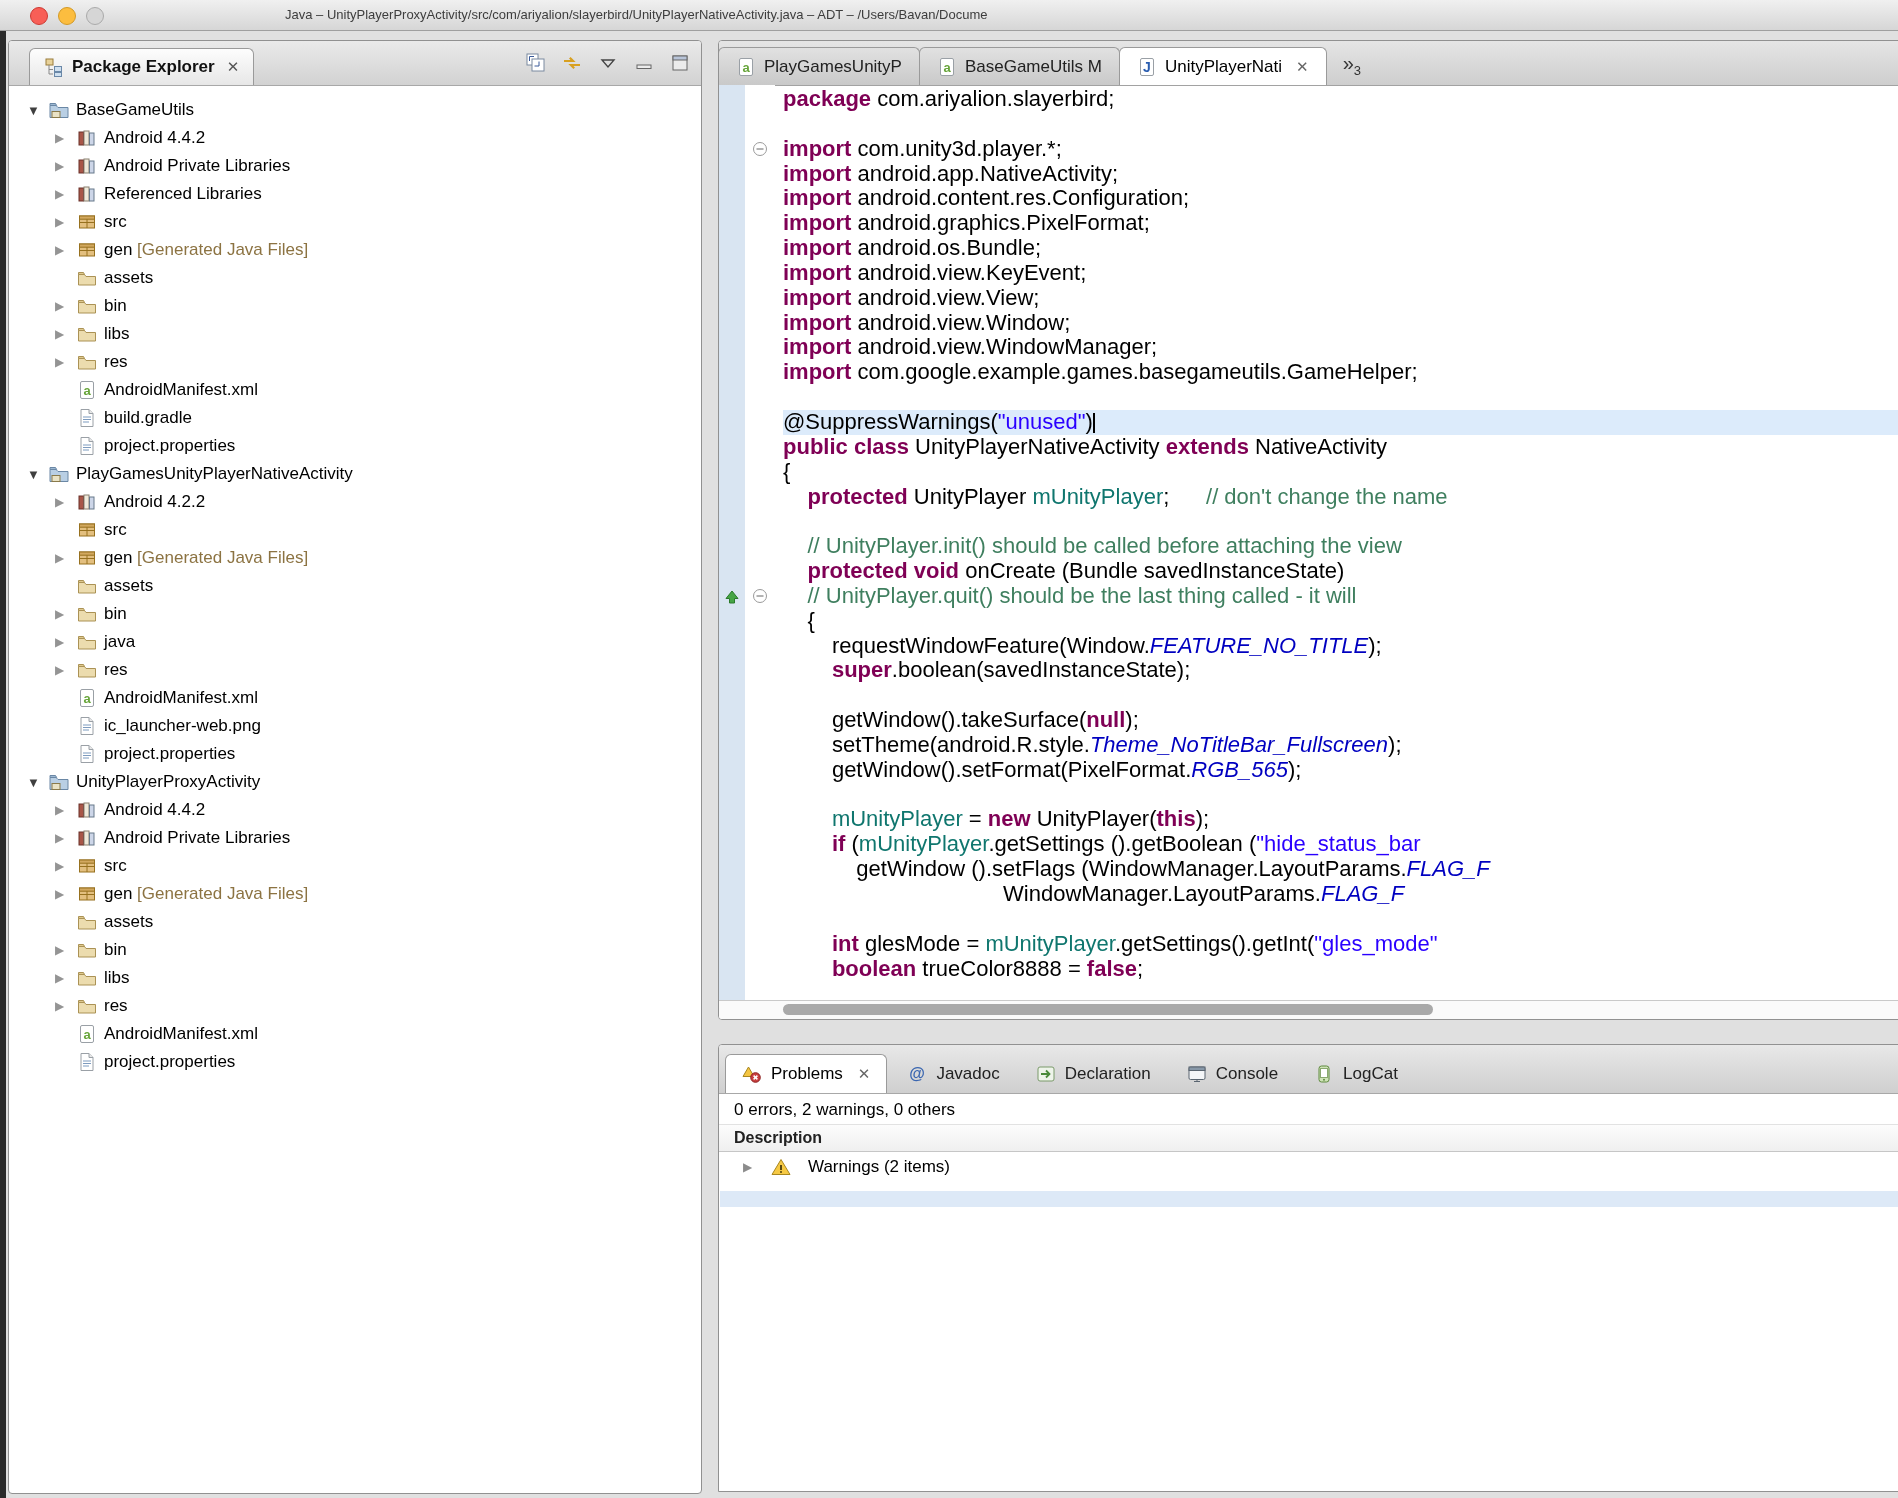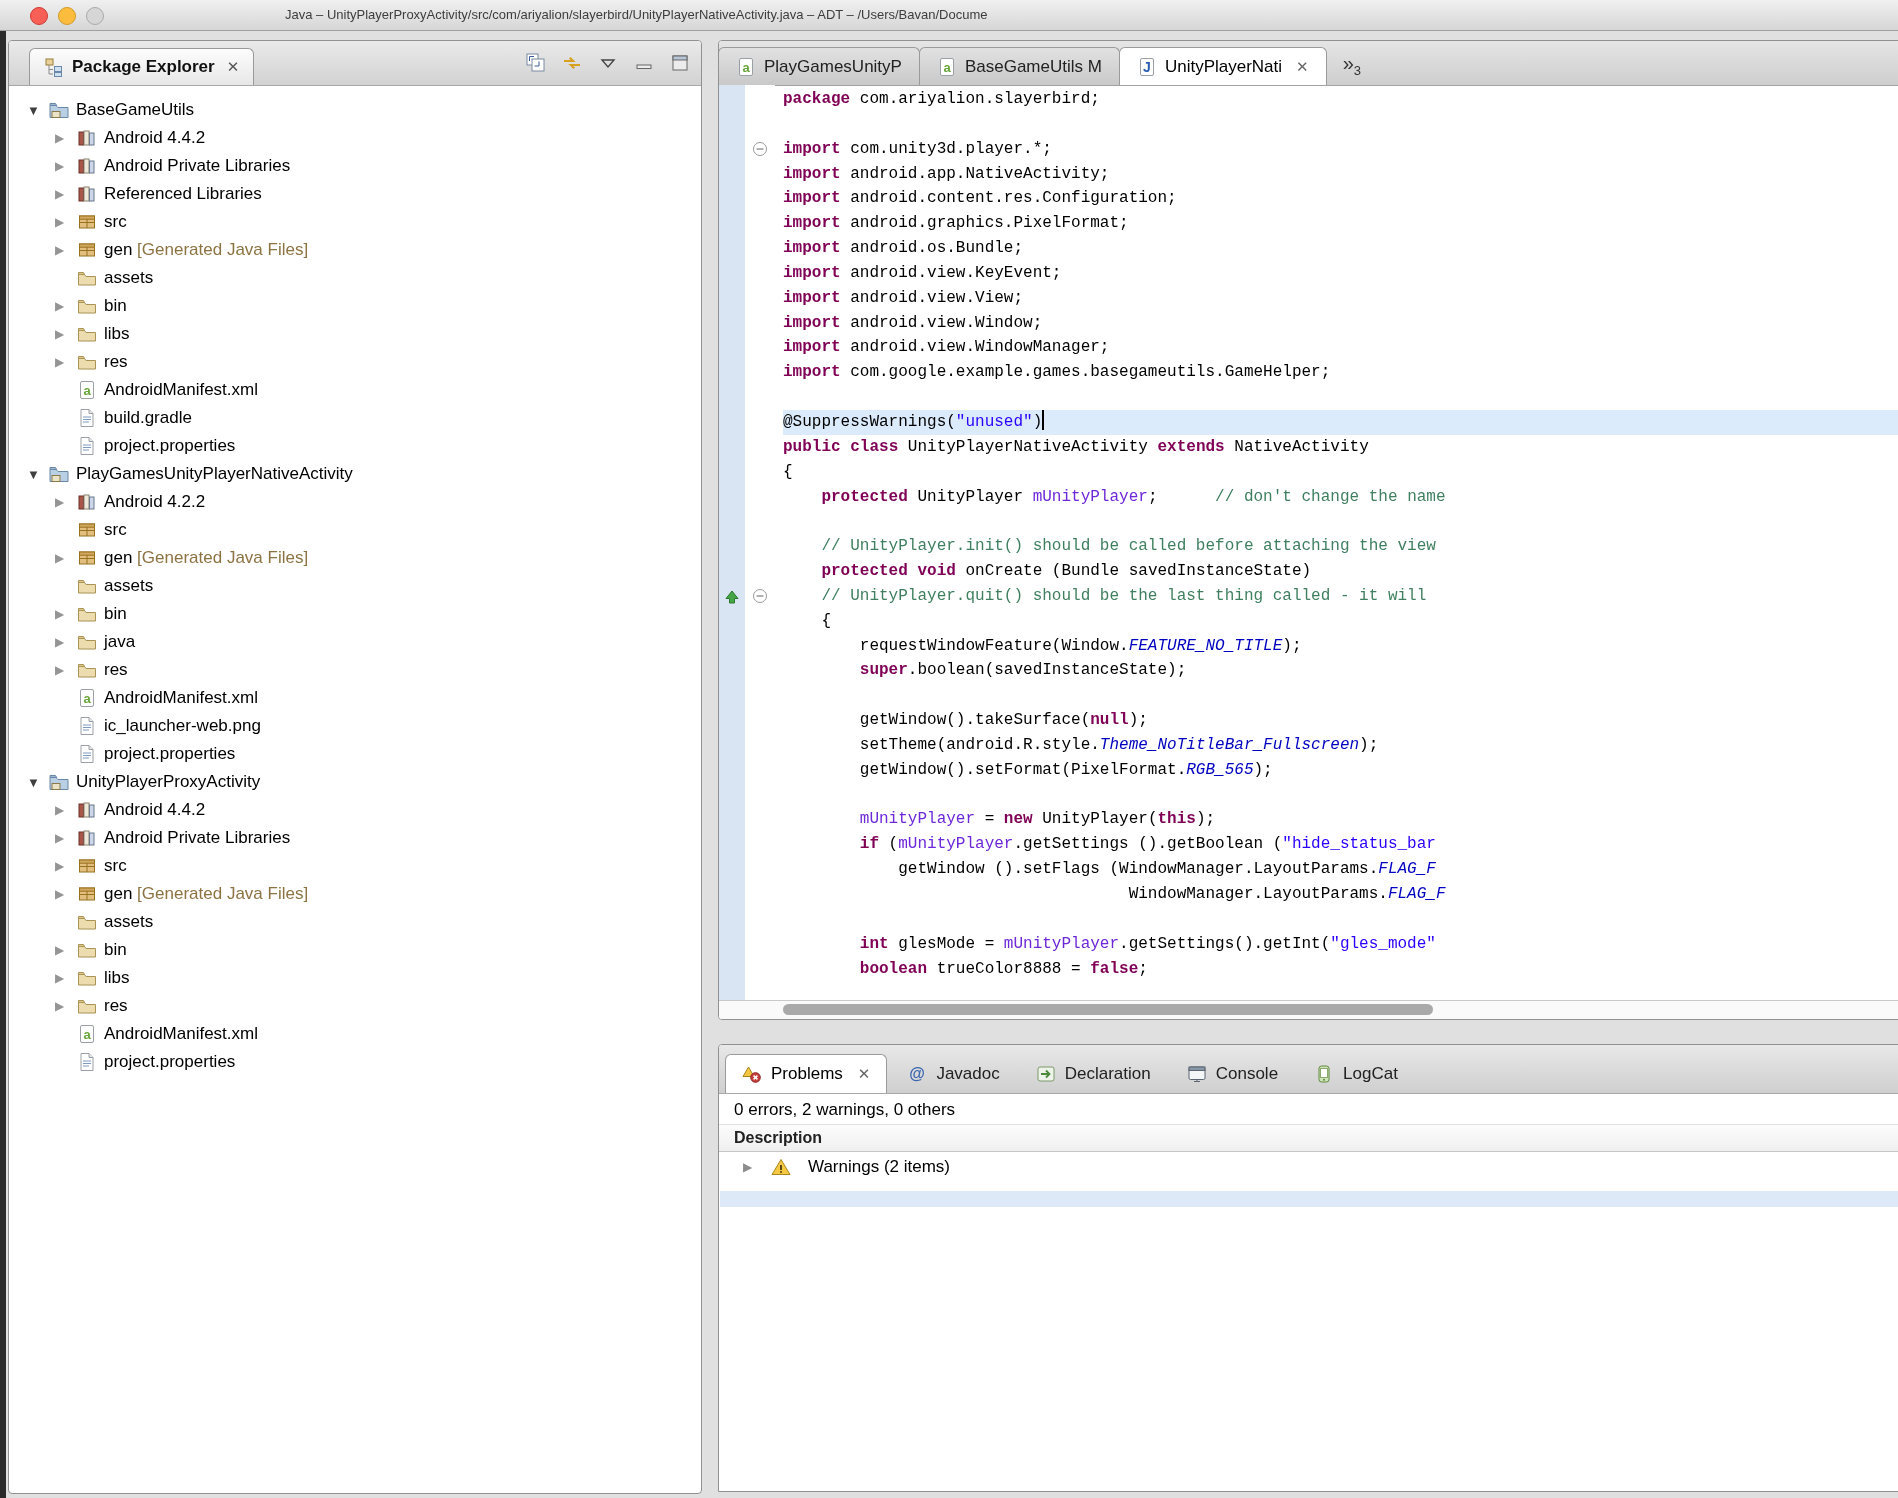--- a/index.html
+++ b/index.html
@@ -56,28 +56,28 @@
   .etab.active{background:#fff;color:#000}
   .etab .ticon{margin-right:0}
   .etab-close{color:#666;font-size:15px;margin-left:6px}
   .ovf{margin-left:16px;margin-bottom:7px;font-size:20px;color:#333}
   .ovf-n{font-size:13px;vertical-align:sub}
 
   .editor-body{position:absolute;left:0;top:44px;right:0;bottom:0}
   .ann-ruler{position:absolute;left:0;top:0;bottom:18px;width:26px;background:#d9e5f2}
   .fold-gutter{position:absolute;left:26px;top:0;bottom:18px;width:30px;background:#fff}
   .code-area{position:absolute;left:56px;top:0;right:0;bottom:18px;overflow:hidden;
-    padding:2px 0 10px 8px;font-family:Liberation Mono, monospace;font-size:16px}
+    padding:2px 0 10px 8px;font-family:Liberation Sans, sans-serif;font-size:22px}
   .code-line{height:24.85px;line-height:24.85px;white-space:pre}
   .code-line.hl{background:#dcebfb}
   .tok-k{color:#7f0055;font-weight:bold}
   .tok-p{color:#000}
   .tok-s{color:#2a00ff}
   .tok-c{color:#3f7f5f}
-  .tok-f{color:#6d28d9}
+  .tok-f{color:#0f766e}
   .tok-i{color:#0000c0;font-style:italic}
   .cursor{display:inline-block;width:2px;height:20px;background:#000;vertical-align:-4px}
   .fold-marker{position:absolute;left:7px;width:16px;height:16px}
   .fold-marker svg,.edit-marker svg{width:100%;height:100%;display:block}
   .edit-marker{position:absolute;left:5px;width:16px;height:16px}
   .hscroll{position:absolute;left:0;right:0;bottom:0;height:18px;background:#fafafa;border-top:1px solid #c9c9c9}
   .hthumb{position:absolute;left:64px;top:3px;width:650px;height:11px;border-radius:6px;background:#a9a9a9}
 
   
   .bottom-panel{position:absolute;left:718px;top:1044px;width:1180px;height:446px;background:#fff;

